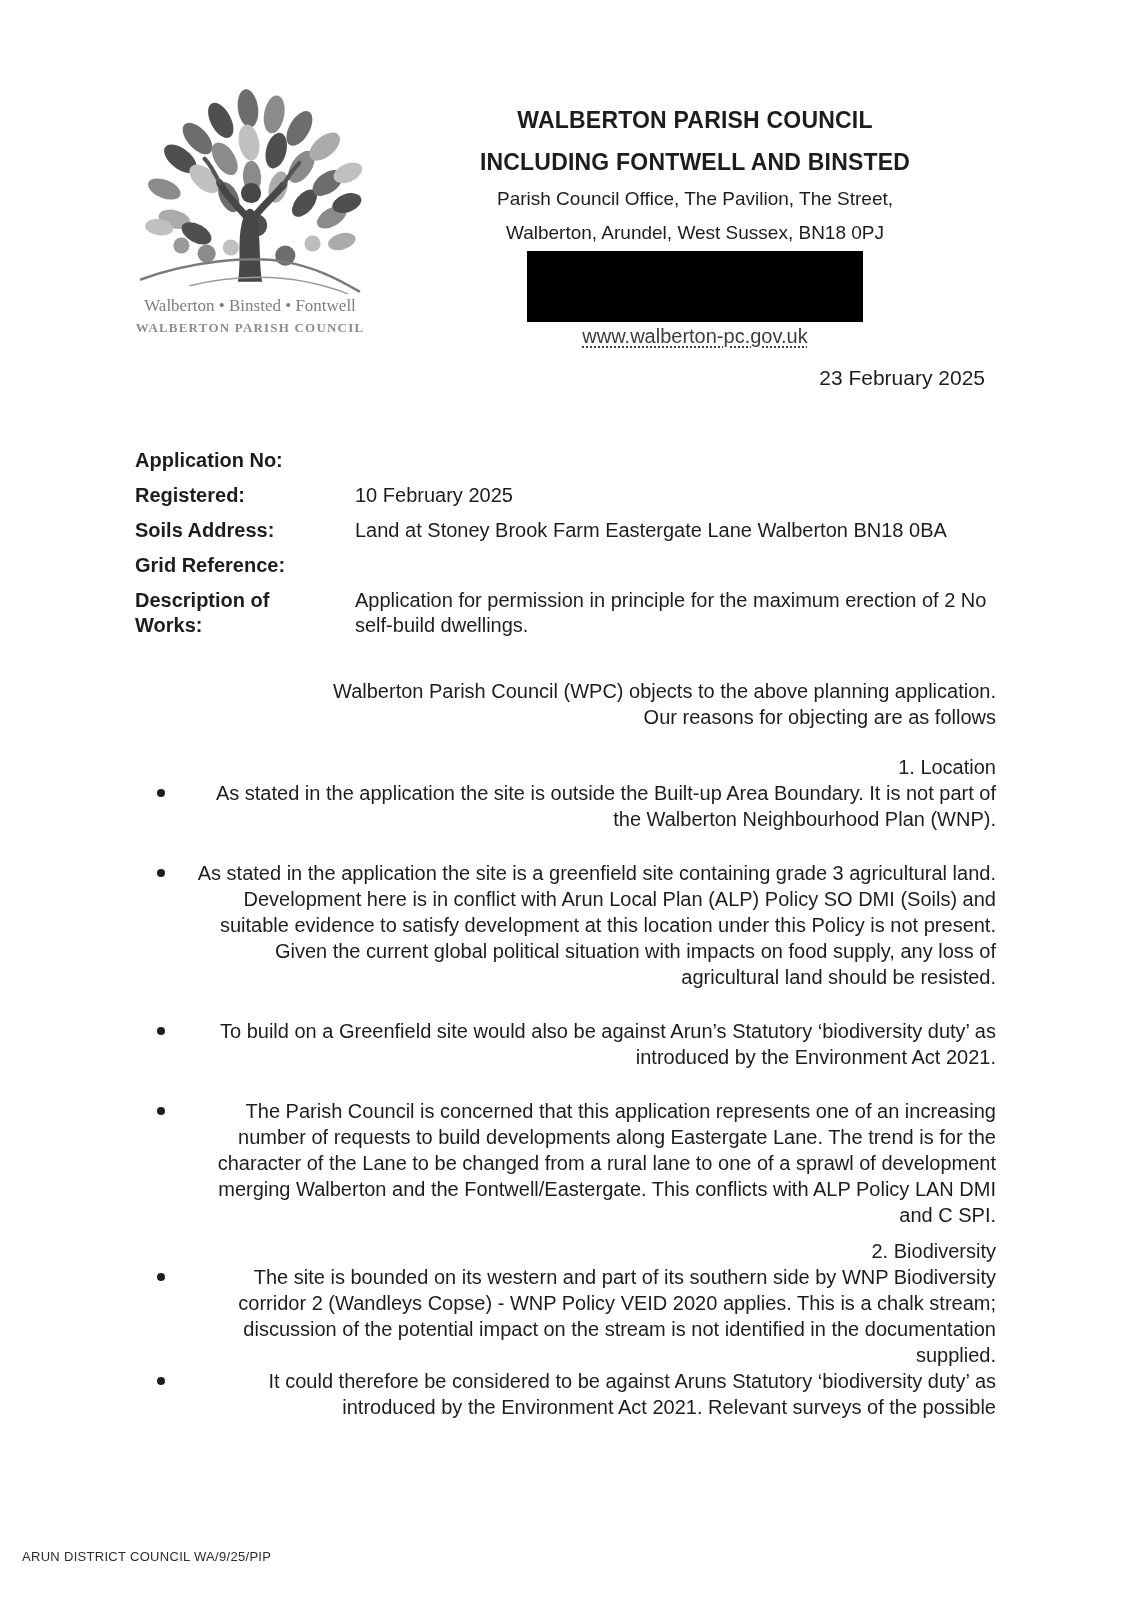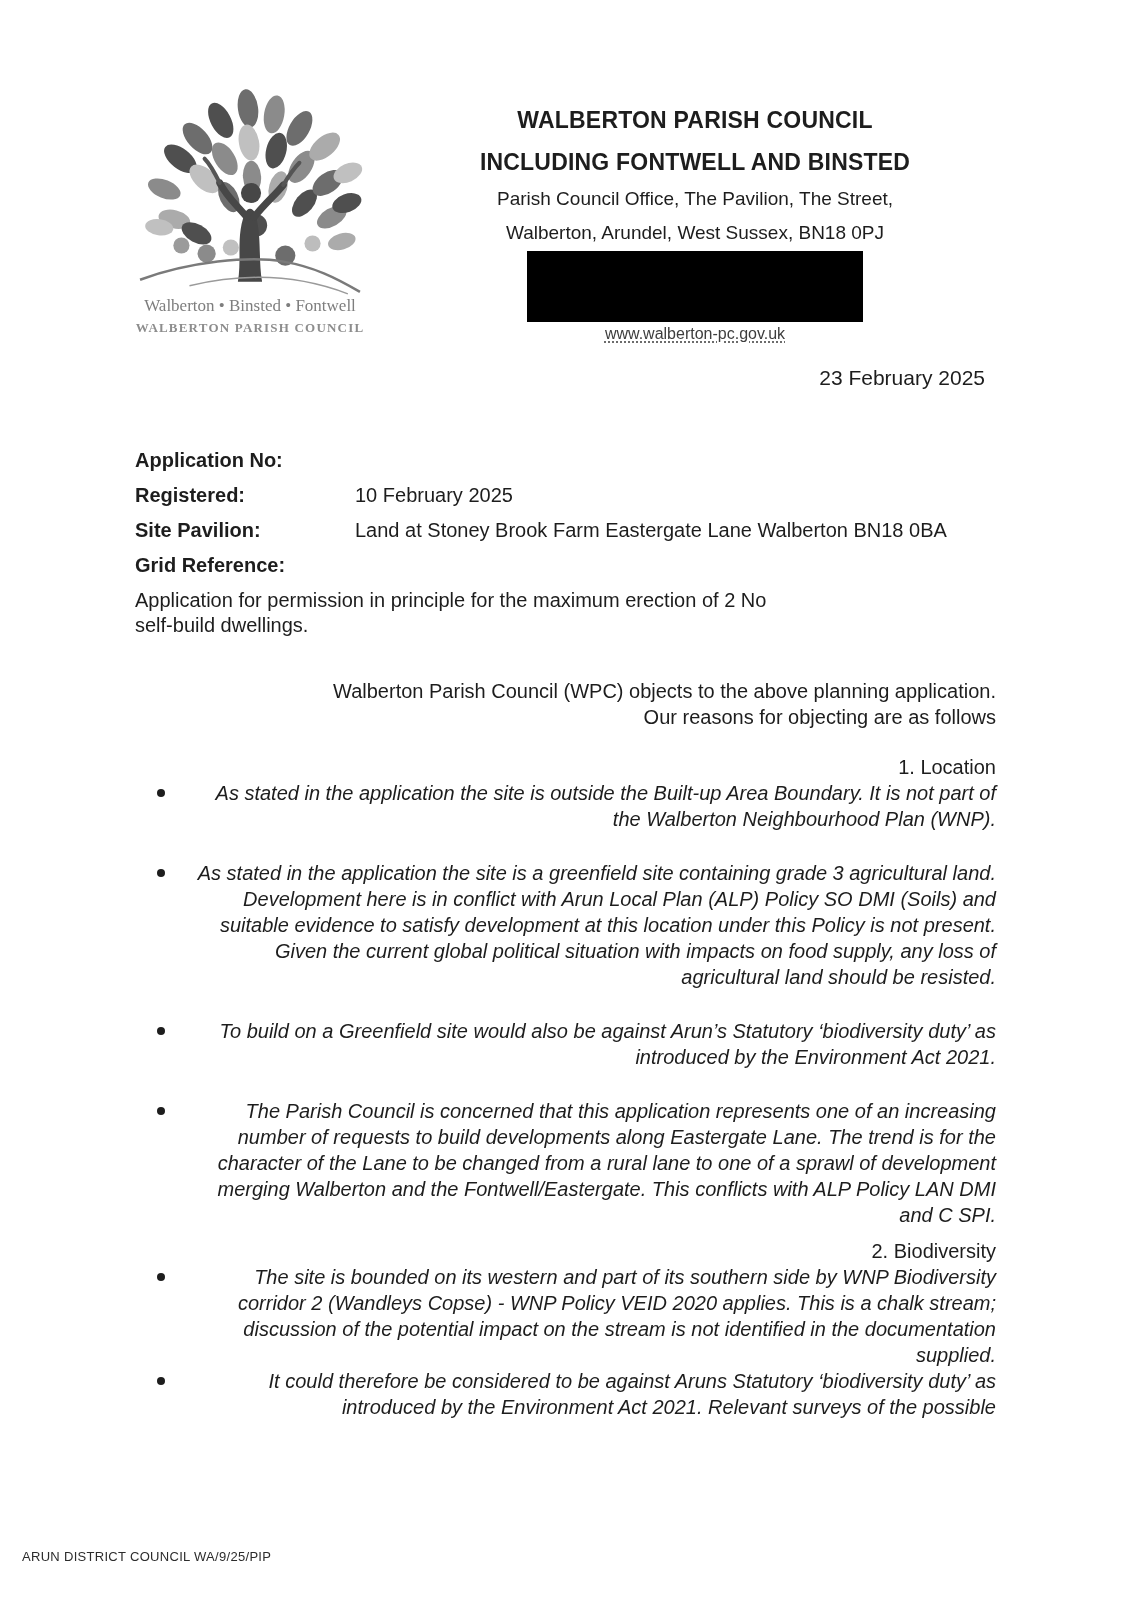--- a/index.html
+++ b/index.html
@@ -24,41 +24,41 @@
 
   
   .letterhead { position:absolute; left:452px; top:106px; width:486px; text-align:center; }
   .org1, .org2 { font-size:23px; font-weight:bold; line-height:28px; letter-spacing:0.2px; }
   .org1 { margin-bottom:14px; }
   .org2 { margin-bottom:10px; }
   .addr { font-size:19px; line-height:25px; }
   .addr + .addr { margin-top:9px; }
   .redacted { width:336px; height:71px; background:#000; margin:6px auto 0; }
   .weblink {
-    display:inline-block; margin-top:3px; font-size:16px; color:#3d3d3d;
+    display:inline-block; margin-top:3px; font-size:20px; color:#3d3d3d;
     text-decoration:underline; text-decoration-style:dotted; text-underline-offset:3px;
   }
 
   
   .date { position:absolute; top:366px; right:146px; font-size:21px; }
 
   
   .app-table { position:absolute; left:135px; top:448px; width:880px; font-size:20px; }
   .app-row { display:flex; margin-bottom:10px; line-height:25px; }
   .app-row .lbl { flex:0 0 220px; font-weight:bold; }
   .app-row .lbl span { display:inline-block; max-width:165px; }
   .app-row .val { flex:1; max-width:645px; }
   .app-row .val.bold { font-weight:bold; }
 
   
   .letter-body { position:absolute; left:120px; top:678px; width:876px; font-size:20px; line-height:26px;text-align:right; }
   .intro { margin-bottom:24px; }
   .sec-heading { font-weight:normal; font-size:20px; }
   .sec2 { margin-top:10px; }
-  .bullet { position:relative; padding-left:70px;font-style:italic; }
+  .bullet { position:relative; padding-left:70px; }
   .bullet::before {
     content:""; position:absolute; left:37px; top:9px;
     width:8px; height:8px; border-radius:50%; background:#1d1d1d;
   }
   .b-gap { margin-bottom:28px; }
 
   
   .footer {
     position:absolute; left:22px; top:1549px;
     font-size:13px; letter-spacing:0.3px; color:#2c2c2c;text-align:center;
@@ -131,28 +131,29 @@
 
   <div class="app-table">
     <div class="app-row">
       <div class="lbl"><span>Application No:</span></div>
     </div>
     <div class="app-row">
       <div class="lbl"><span>Registered:</span></div>
       <div class="val">10 February 2025</div>
     </div>
     <div class="app-row">
-      <div class="lbl"><span>Site Pavilion:</span></div>
+      <div class="lbl"><span>Soils Address:</span></div>
       <div class="val">Land at Stoney Brook Farm Eastergate Lane Walberton BN18 0BA</div>
     </div>
     <div class="app-row">
       <div class="lbl"><span>Grid Reference:</span></div>
       <div class="val"></div>
     </div>
     <div class="app-row">
+      <div class="lbl"><span>Description of Works:</span></div>
       <div class="val">Application for permission in principle for the maximum erection of 2 No self-build dwellings.</div>
     </div>
   </div>
 
   <div class="letter-body">
     <div class="intro">
       <div>Walberton Parish Council (WPC) objects to the above planning application.</div>
       <div>Our reasons for objecting are as follows</div>
     </div>
 

